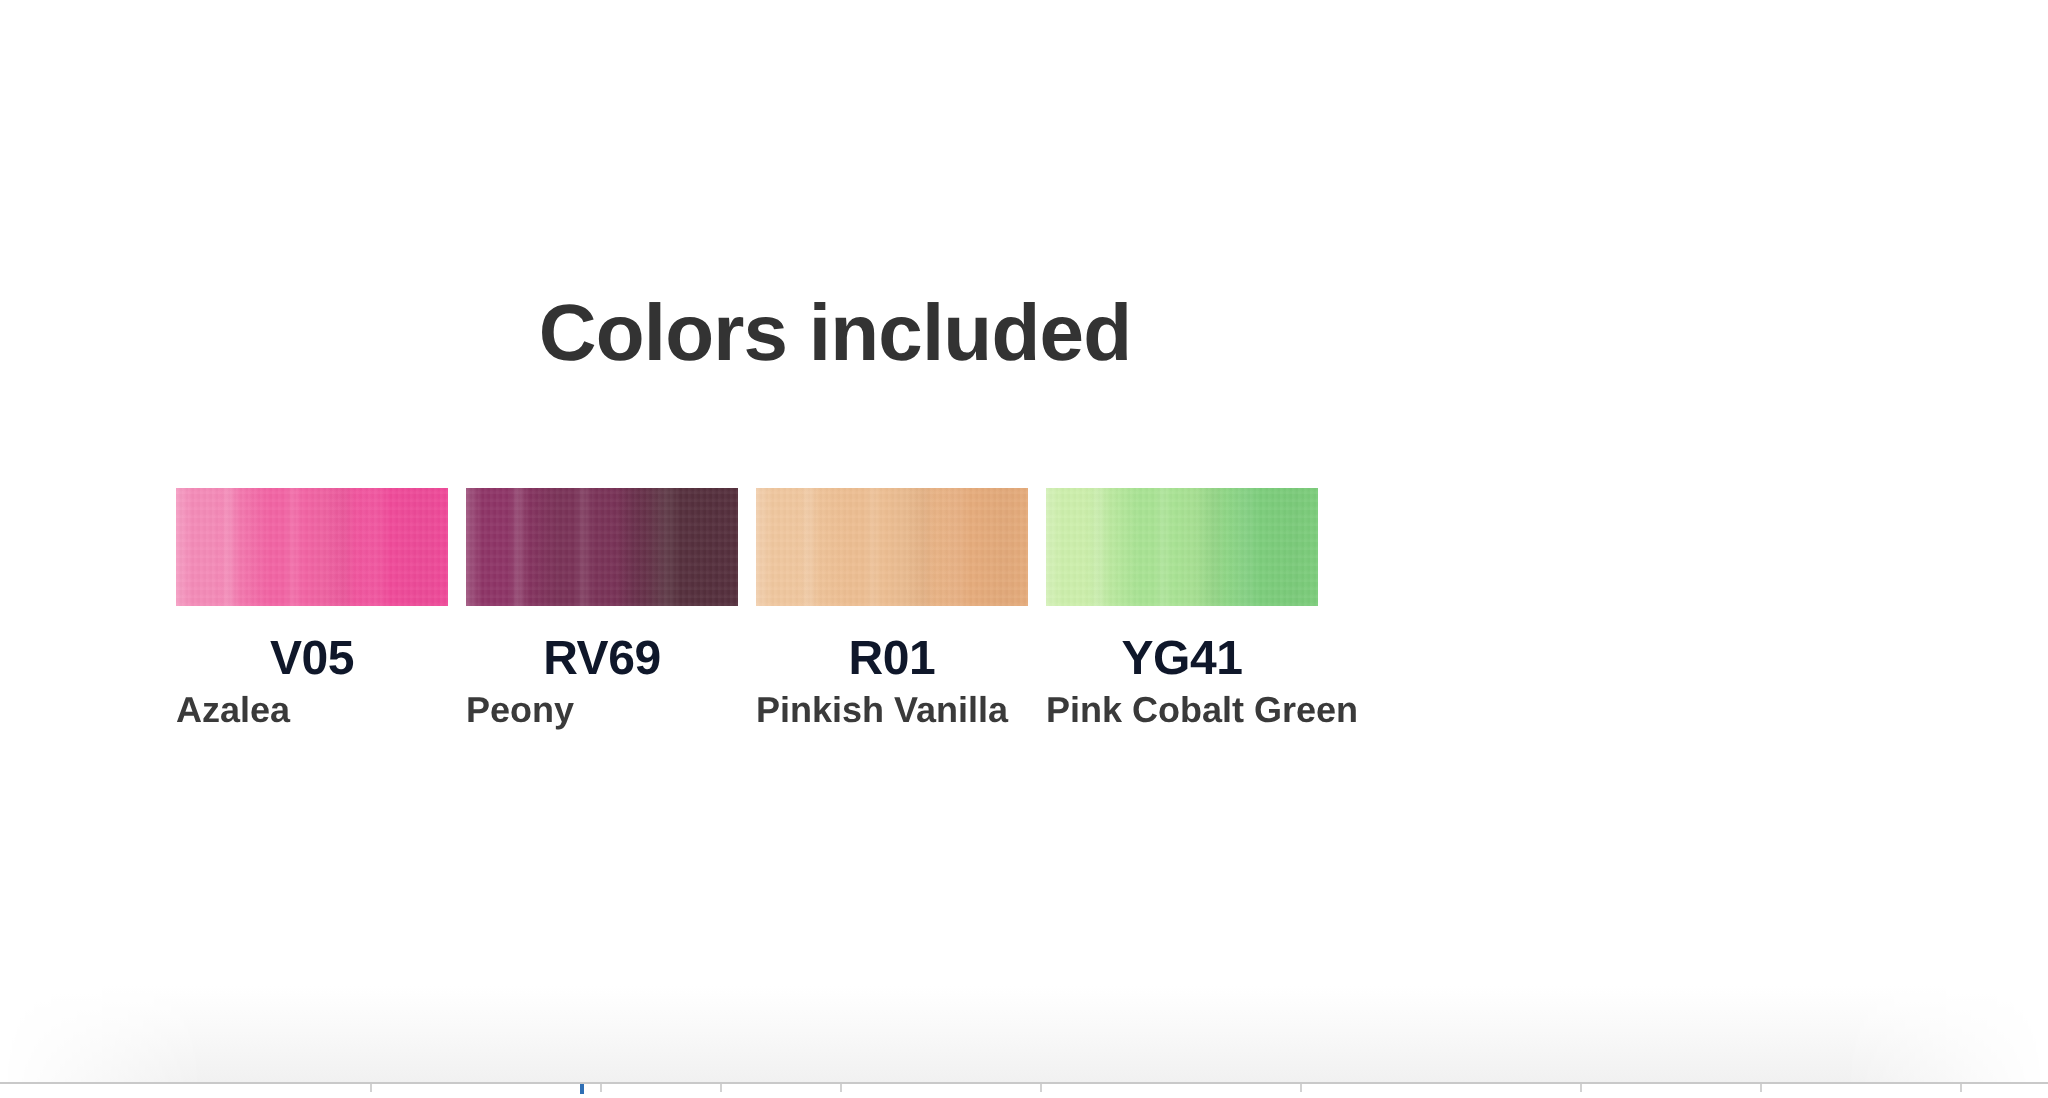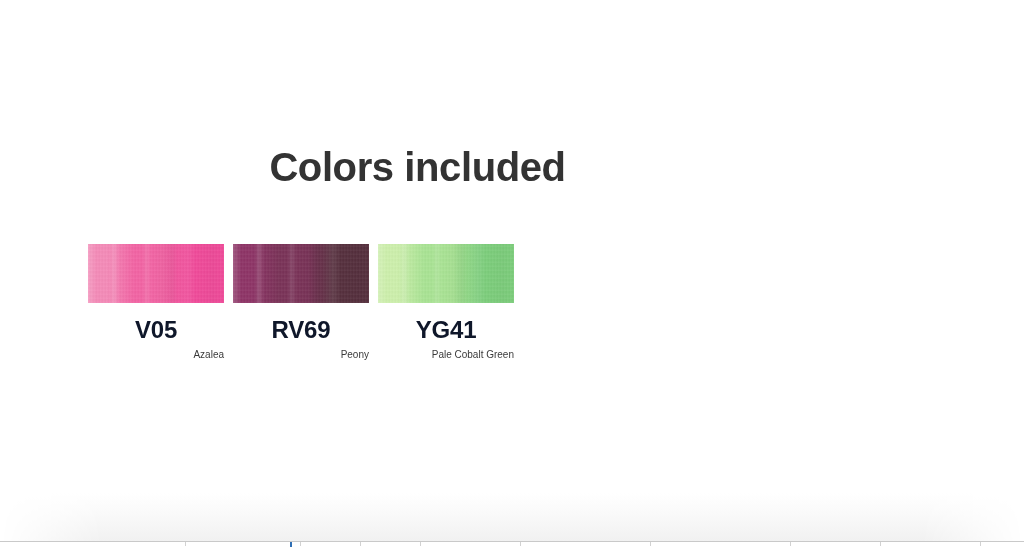--- a/index.html
+++ b/index.html
@@ -118,26 +118,25 @@
     line-height:25px;
     font-weight:700;
     color:#0f172a;
     letter-spacing:-0.2px;
     white-space:nowrap;
     text-align:center;
   }
 
   .swatch-name {
     margin-top:5px;
-    font-size:10px;
+    font-size:18px;
     line-height:16px;
-    font-weight:400;
+    font-weight:700;
     color:#3a3a3a;
     white-space:nowrap;
-    text-align:right;
   }
 
   
   .bottom-fade {
     position:absolute;
     left:0;
     bottom:8px;
     width:1024px;
     height:48px;
     background:linear-gradient(180deg,
@@ -197,26 +196,34 @@
       </div>
       <div class="swatch-cell">
         <div class="swatch-chip" style="background: linear-gradient(90deg, rgb(142, 53, 103) 0%, rgb(142, 53, 103) 14%, rgb(122, 51, 88) 34%, rgb(122, 51, 88) 55%, rgb(86, 48, 62) 74%, rgb(86, 48, 62) 100%);">
           <div class="streaks"></div>
           <div class="grain"></div>
         </div>
         <div class="swatch-code">RV69</div>
         <div class="swatch-name">Peony</div>
       </div>
       <div class="swatch-cell">
+        <div class="swatch-chip" style="background: linear-gradient(90deg, rgb(240, 199, 159) 0%, rgb(240, 199, 159) 14%, rgb(237, 190, 146) 34%, rgb(237, 190, 146) 55%, rgb(230, 172, 124) 74%, rgb(230, 172, 124) 100%);">
+          <div class="streaks"></div>
+          <div class="grain"></div>
+        </div>
+        <div class="swatch-code">R01</div>
+        <div class="swatch-name">Pinkish Vanilla</div>
+      </div>
+      <div class="swatch-cell">
         <div class="swatch-chip" style="background: linear-gradient(90deg, rgb(205, 239, 172) 0%, rgb(205, 239, 172) 14%, rgb(169, 227, 148) 34%, rgb(169, 227, 148) 55%, rgb(125, 206, 124) 74%, rgb(125, 206, 124) 100%);">
           <div class="streaks"></div>
           <div class="grain"></div>
         </div>
         <div class="swatch-code">YG41</div>
-        <div class="swatch-name">Pale Cobalt Green</div>
+        <div class="swatch-name">Pink Cobalt Green</div>
       </div>
     </div>
 
   <div class="bottom-fade"></div>
   <div class="bottom-rule"></div>
   <div class="bottom-ticks">
       <div class="tick" style="left: 185px;"></div>
       <div class="tick accent" style="left: 290px;"></div>
       <div class="tick" style="left: 300px;"></div>
       <div class="tick" style="left: 360px;"></div>

